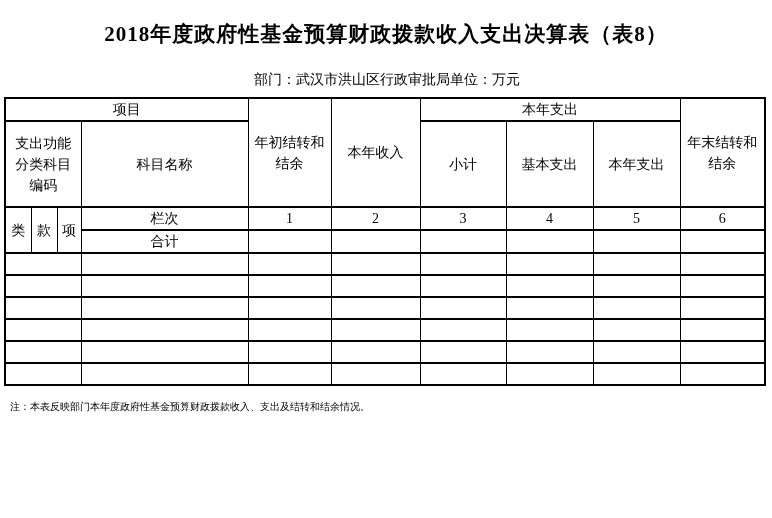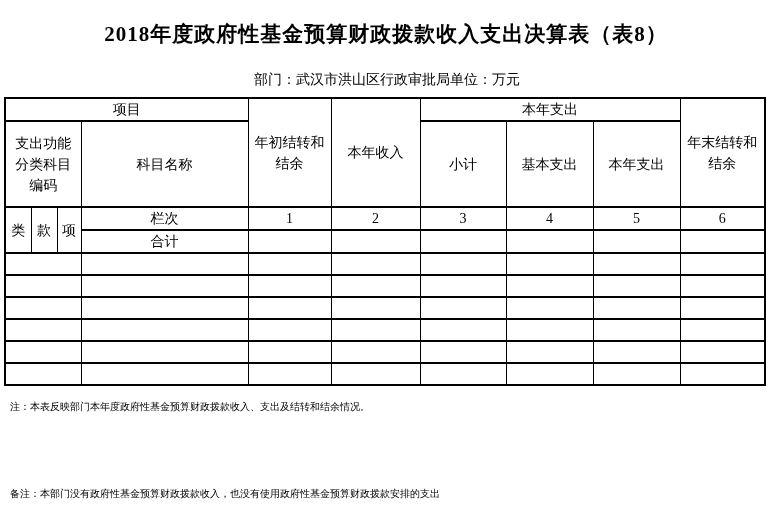--- a/index.html
+++ b/index.html
@@ -189,15 +189,14 @@
           <td></td>
           <td></td>
           <td></td>
           <td></td>
           <td></td>
         </tr>
       </tbody>
   </table>
 
   <div class="notes" id="note1">注：本表反映部门本年度政府性基金预算财政拨款收入、支出及结转和结余情况。</div>
-  <div class="notes" id="note3">备注：本部门没有政府性基金预算财政拨款收入，也没有使用政府性基金预算财政拨款安排的支出</div>
 
 </div>
 
 </body></html>

